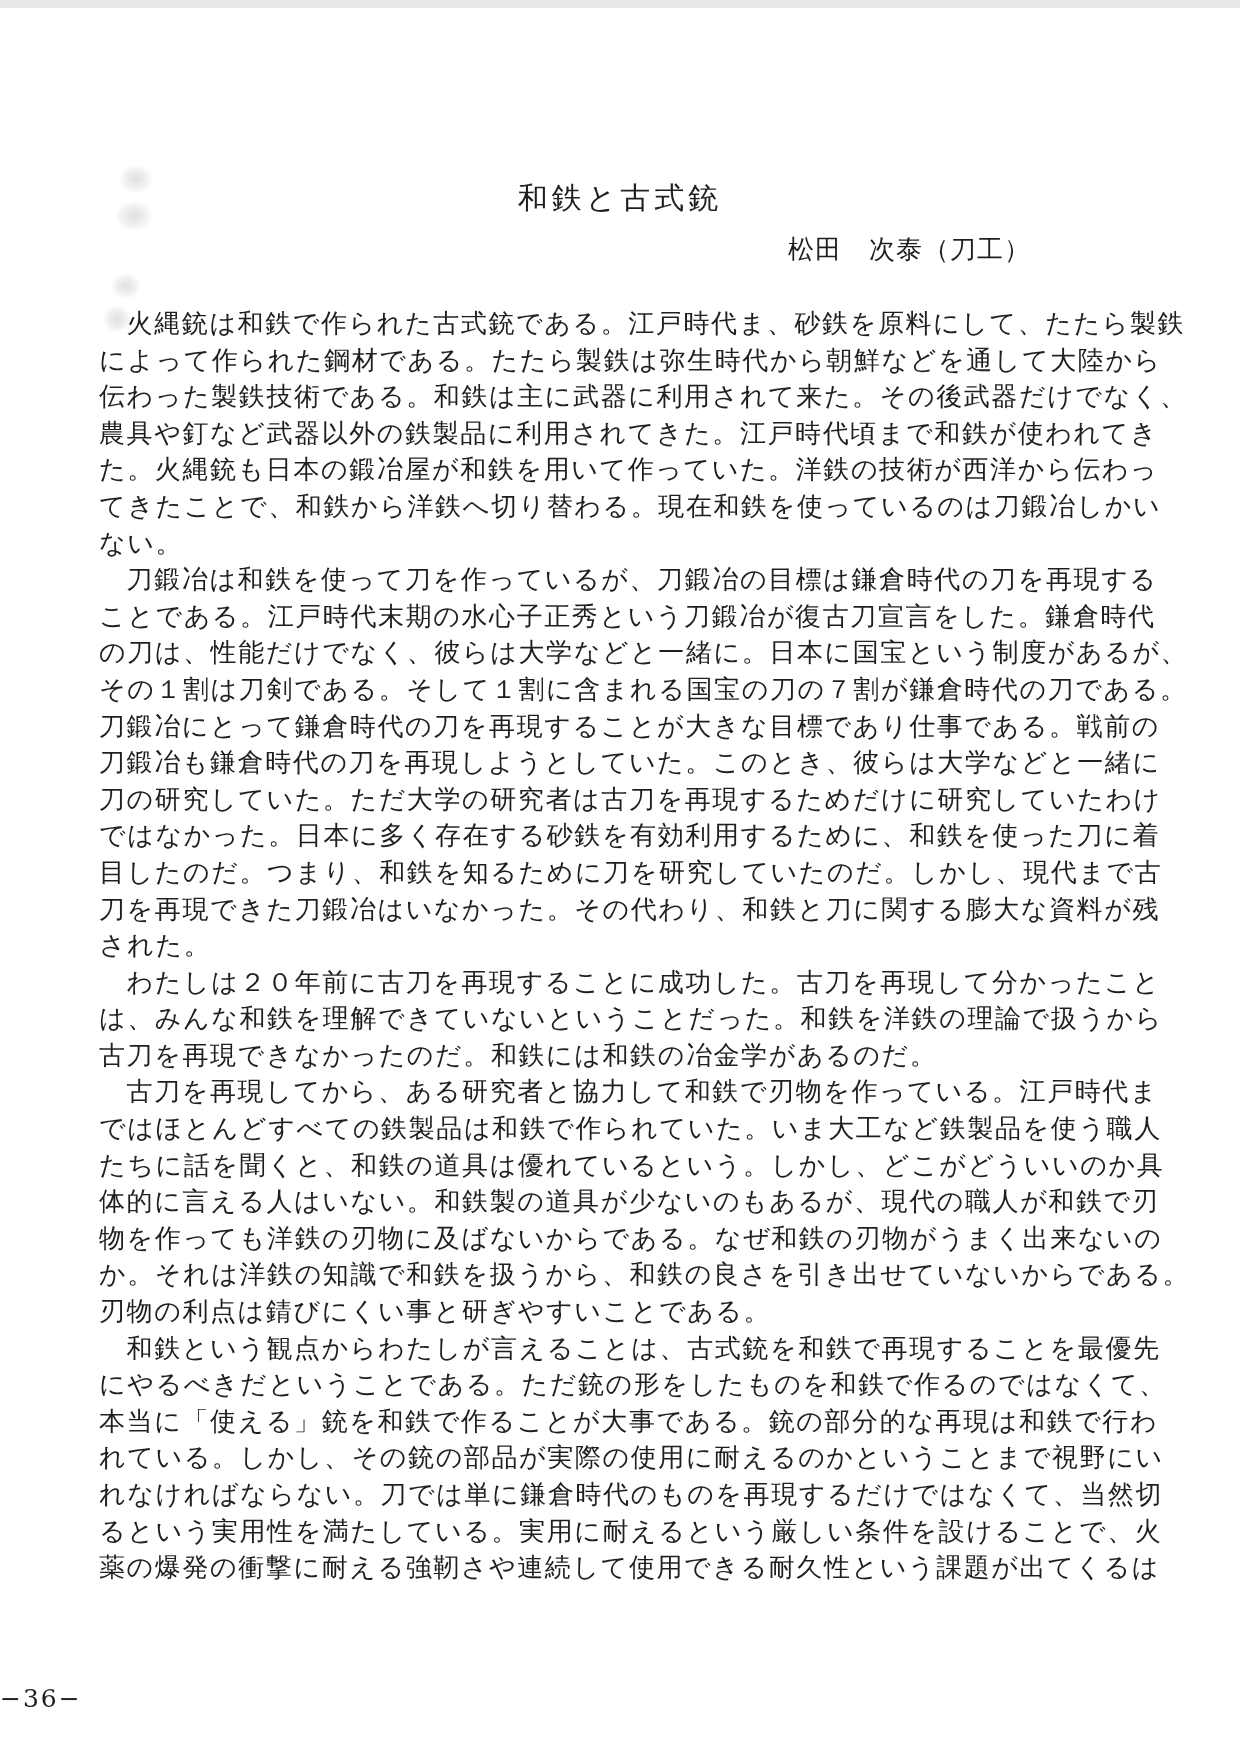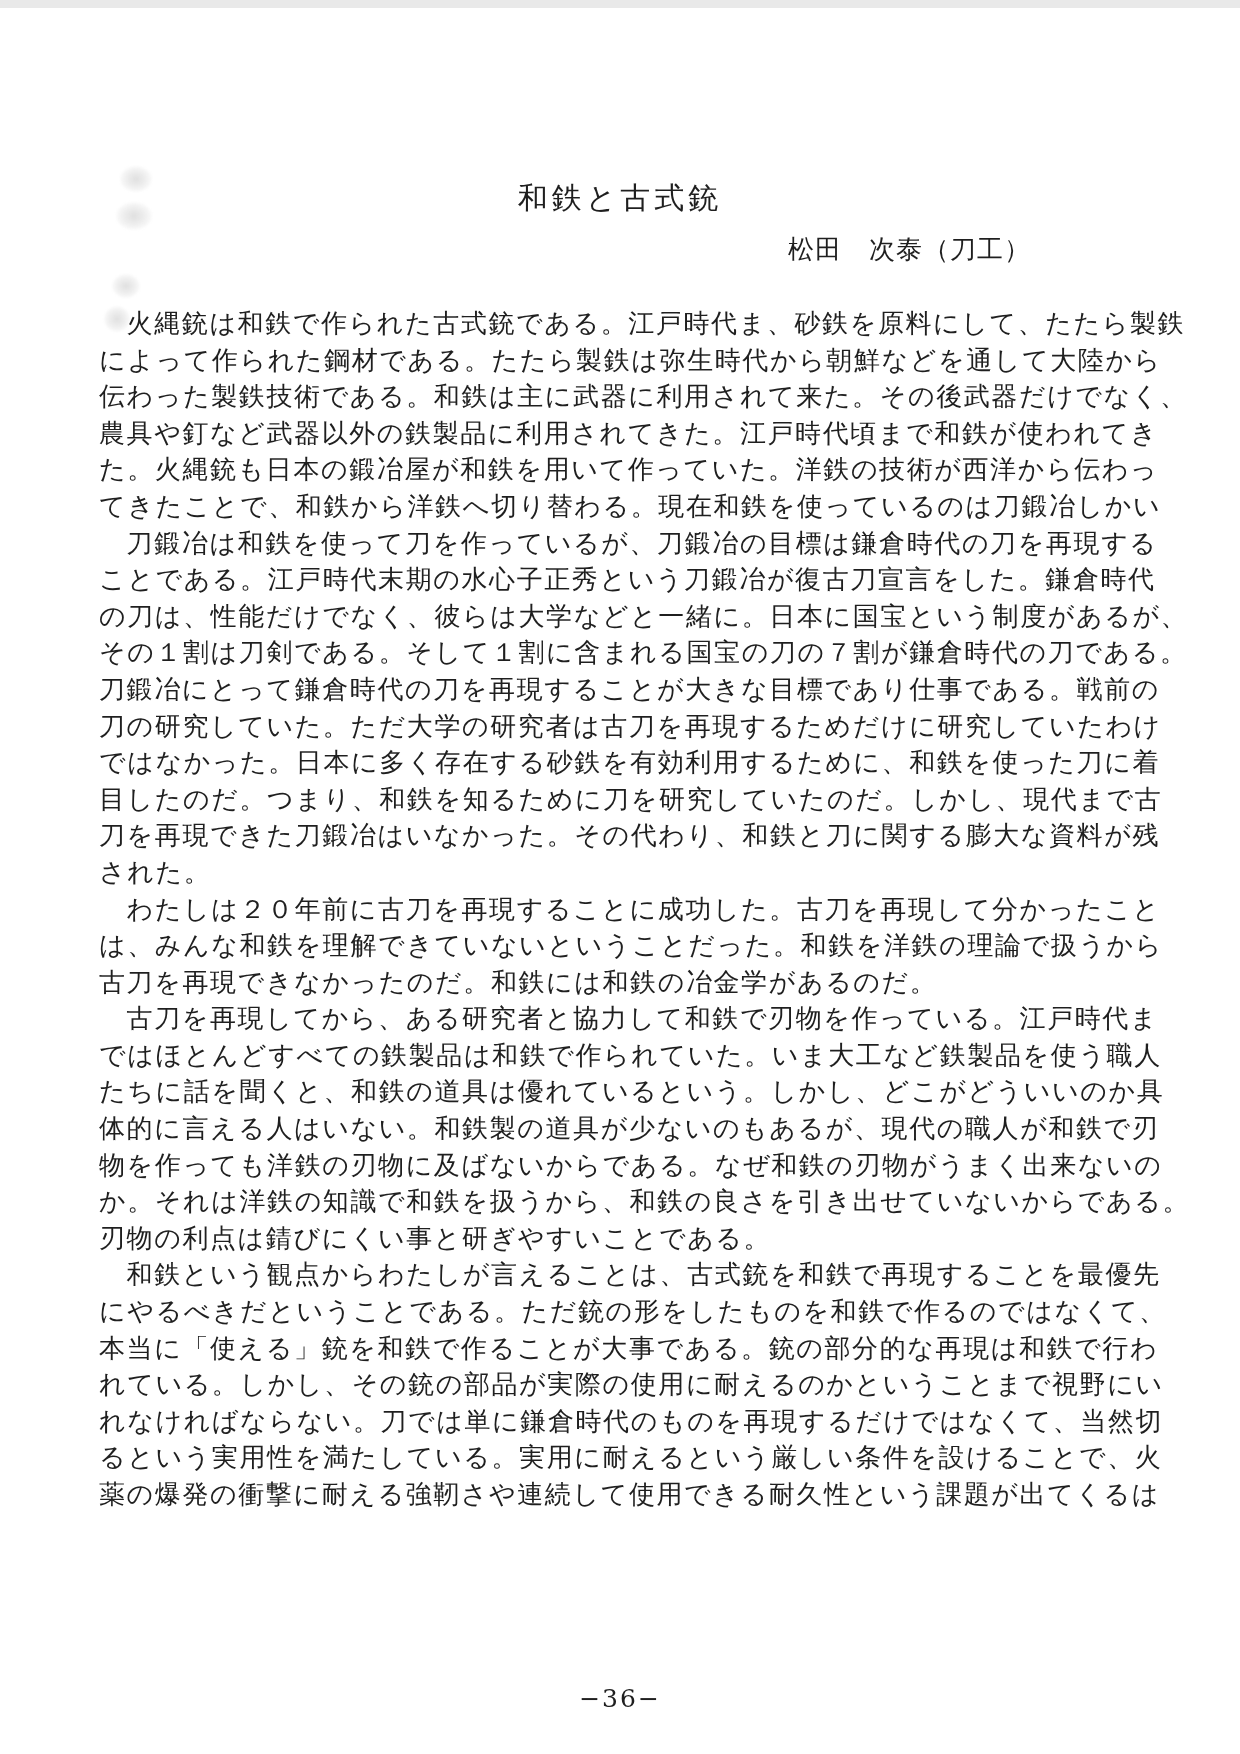--- a/index.html
+++ b/index.html
@@ -42,21 +42,20 @@
     line-height:36.6px;
     font-size:26px;
     letter-spacing:1.6px;
     white-space:nowrap;
   }
   .page-number {
     position:absolute;
     top:1676px;
     left:0;
     width:100%;
-    text-align:center;
     font-size:25px;
     letter-spacing:2px;
   }
   
   .smudge {
     position:absolute;
     border-radius:50%;
     background:radial-gradient(ellipse at center,
       rgba(150,150,150,0.30) 0%,
       rgba(190,190,190,0.18) 55%,
@@ -83,25 +82,27 @@
   <div class="author">松田　次泰（刀工）</div>
 
   <div class="body-text">
 
   <div class="line">　火縄銃は和鉄で作られた古式銃である。江戸時代ま、砂鉄を原料にして、たたら製鉄</div>
       <div class="line">によって作られた鋼材である。たたら製鉄は弥生時代から朝鮮などを通して大陸から</div>
       <div class="line">伝わった製鉄技術である。和鉄は主に武器に利用されて来た。その後武器だけでなく、</div>
       <div class="line">農具や釘など武器以外の鉄製品に利用されてきた。江戸時代頃まで和鉄が使われてき</div>
       <div class="line">た。火縄銃も日本の鍛冶屋が和鉄を用いて作っていた。洋鉄の技術が西洋から伝わっ</div>
       <div class="line">てきたことで、和鉄から洋鉄へ切り替わる。現在和鉄を使っているのは刀鍛冶しかい</div>
+      <div class="line">ない。</div>
       <div class="line">　刀鍛冶は和鉄を使って刀を作っているが、刀鍛冶の目標は鎌倉時代の刀を再現する</div>
       <div class="line">ことである。江戸時代末期の水心子正秀という刀鍛冶が復古刀宣言をした。鎌倉時代</div>
       <div class="line">の刀は、性能だけでなく、彼らは大学などと一緒に。日本に国宝という制度があるが、</div>
       <div class="line">その１割は刀剣である。そして１割に含まれる国宝の刀の７割が鎌倉時代の刀である。</div>
       <div class="line">刀鍛冶にとって鎌倉時代の刀を再現することが大きな目標であり仕事である。戦前の</div>
+      <div class="line">刀鍛冶も鎌倉時代の刀を再現しようとしていた。このとき、彼らは大学などと一緒に</div>
       <div class="line">刀の研究していた。ただ大学の研究者は古刀を再現するためだけに研究していたわけ</div>
       <div class="line">ではなかった。日本に多く存在する砂鉄を有効利用するために、和鉄を使った刀に着</div>
       <div class="line">目したのだ。つまり、和鉄を知るために刀を研究していたのだ。しかし、現代まで古</div>
       <div class="line">刀を再現できた刀鍛冶はいなかった。その代わり、和鉄と刀に関する膨大な資料が残</div>
       <div class="line">された。</div>
       <div class="line">　わたしは２０年前に古刀を再現することに成功した。古刀を再現して分かったこと</div>
       <div class="line">は、みんな和鉄を理解できていないということだった。和鉄を洋鉄の理論で扱うから</div>
       <div class="line">古刀を再現できなかったのだ。和鉄には和鉄の冶金学があるのだ。</div>
       <div class="line">　古刀を再現してから、ある研究者と協力して和鉄で刃物を作っている。江戸時代ま</div>
       <div class="line">ではほとんどすべての鉄製品は和鉄で作られていた。いま大工など鉄製品を使う職人</div>

